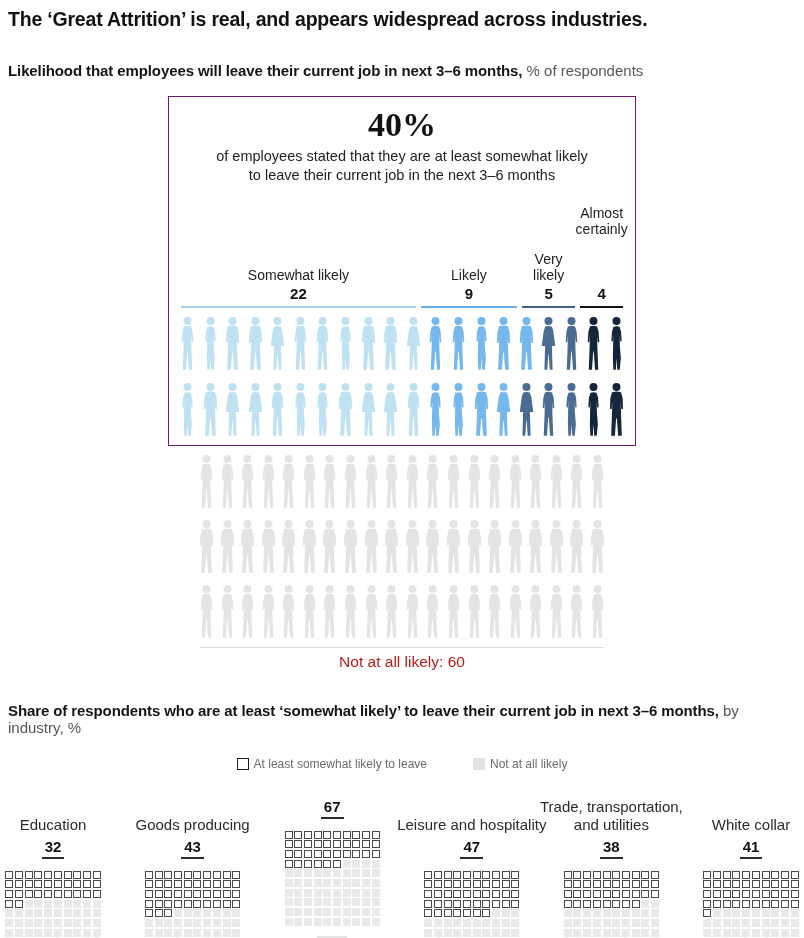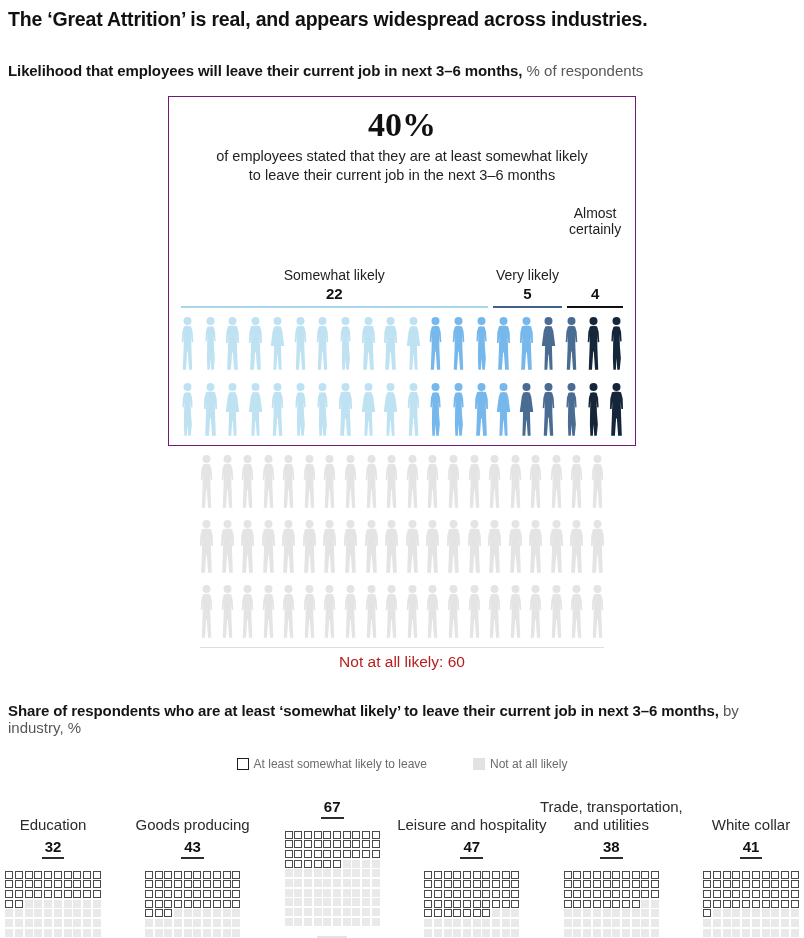--- a/index.html
+++ b/index.html
@@ -159,20 +159,24 @@
   <p class="chart-heading"><span class="hb">Likelihood that employees will leave their current job in next 3–6 months,</span><span class="hl"> % of respondents</span></p>
 
   <div class="box">
     <div class="big-pct">40%</div>
     <div class="callout-desc">of employees stated that they are at least somewhat likely to leave their current job in the next 3–6 months</div>
     <div class="cat-row" id="cat-row">
         <div class="cat" style="flex-grow: 22; border-bottom-color: rgb(168, 212, 236);">
           <div class="cat-label">Somewhat likely</div>
           <div class="cat-value">22</div>
         </div>
+        <div class="cat" style="flex-grow: 9; border-bottom-color: rgb(103, 172, 228);">
+          <div class="cat-label">Likely</div>
+          <div class="cat-value">9</div>
+        </div>
         <div class="cat" style="flex-grow: 5; border-bottom-color: rgb(63, 97, 138);">
           <div class="cat-label">Very likely</div>
           <div class="cat-value">5</div>
         </div>
         <div class="cat" style="flex-grow: 4; border-bottom-color: rgb(17, 17, 17); gap: 46px;">
           <div class="cat-label">Almost certainly</div>
           <div class="cat-value">4</div>
         </div>
       </div>
     <div class="fig-row" id="fig-row-0">

